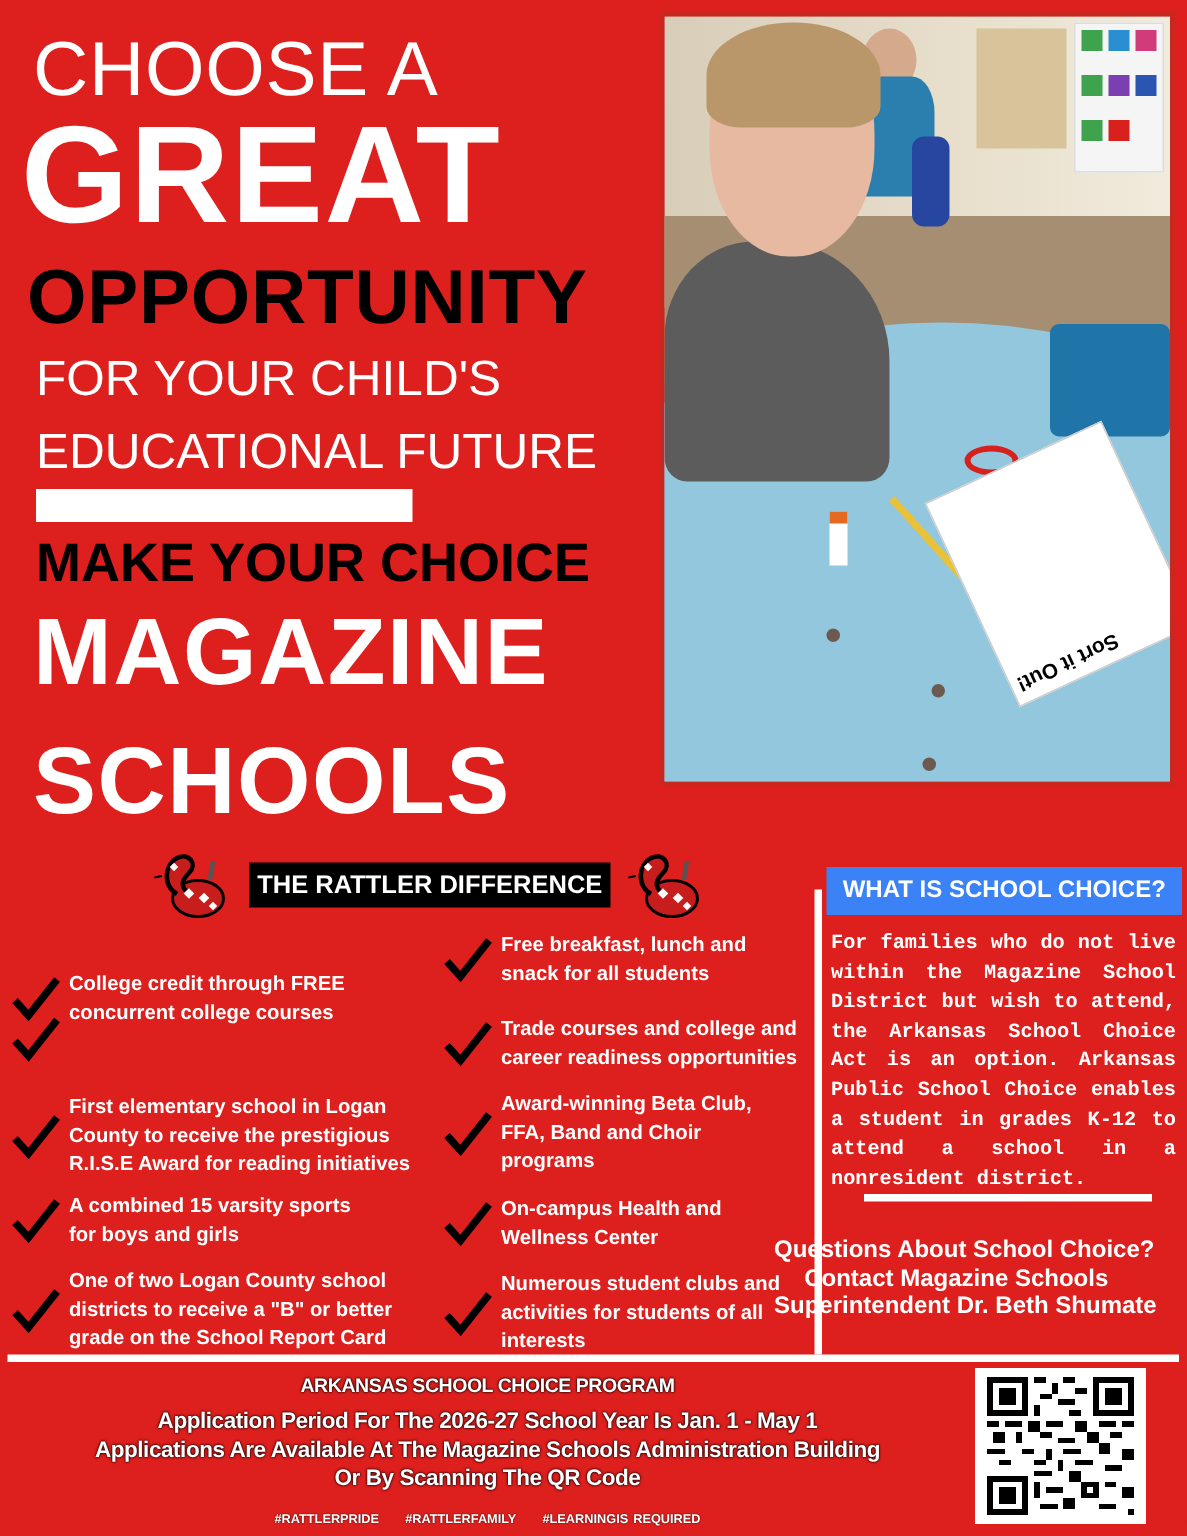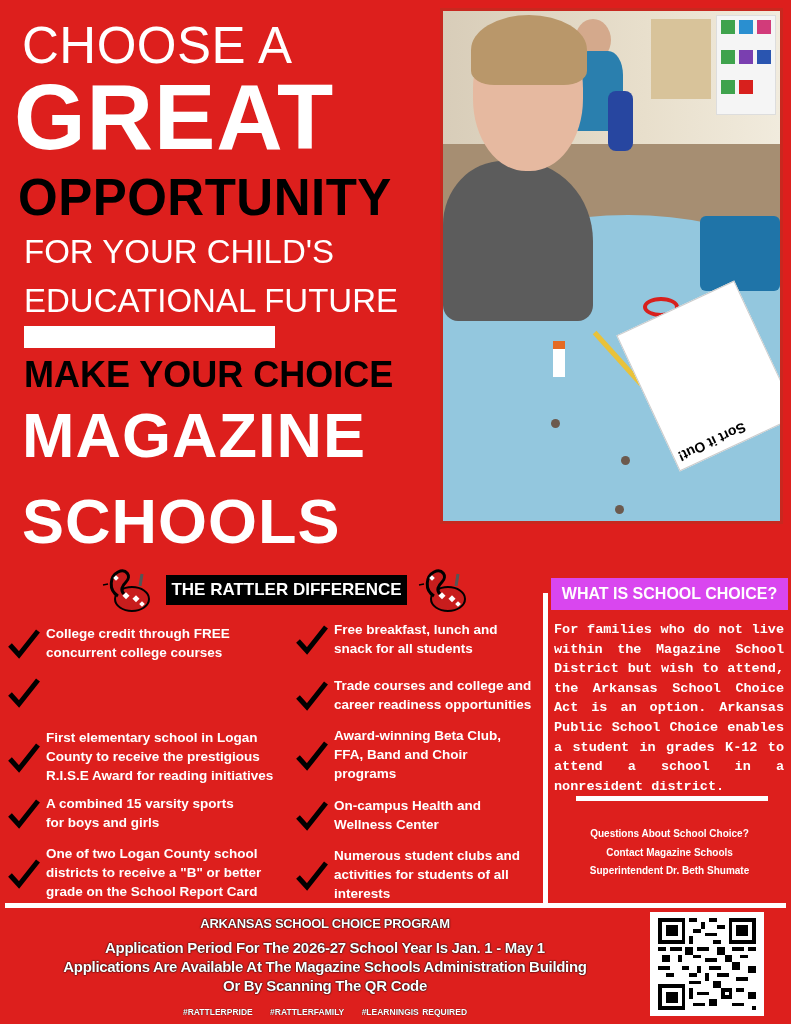--- a/index.html
+++ b/index.html
@@ -60,31 +60,31 @@
   
   .feat { display: flex; align-items: center; }
   .feat .check { width: 32px; height: 32px; flex: 0 0 32px; margin-right: 6px; }
   .feat .ftext { font-size: 13.5px; font-weight: 700; line-height: 19px; color: #fff; }
 
   
   .vdiv { left: 543px; top: 593px; width: 5px; height: 310px; background: #fff; }
 
   
   .sc-title {
-    left: 551px; top: 578px; width: 237px; height: 32px; background: #d946ef;
+    left: 551px; top: 578px; width: 237px; height: 32px; background: #3b82f6;
     font-size: 16px; font-weight: 700; line-height: 32px; text-align: center; white-space: nowrap;
   }
   .sc-body {
     left: 554px; top: 620px; width: 230px;
     font-size: 13.5px; font-weight: 700; line-height: 19.6px; text-align: justify; font-family: Liberation Mono, monospace;
   }
   .sc-rule { left: 576px; top: 796px; width: 192px; height: 5px; background: #fff; }
   .sc-contact {
-    left: 548px; top: 825px; width: 243px; text-align: center;
-    font-size: 10px; font-weight: 700; line-height: 18.6px;
+    left: 516px; top: 825px; width: 243px; text-align: center;
+    font-size: 16px; font-weight: 700; line-height: 18.6px;
   }
   .sc-contact div { white-space: nowrap; }
 
   
   .hrule { left: 5px; top: 903px; width: 781px; height: 5px; background: #fff; }
   .b-title { left: 0; top: 912px; width: 650px; text-align: center; font-size: 13px; font-weight: 700; line-height: 24px; letter-spacing: -0.3px; text-shadow: 0 0 2px #000, 0 0 1px #000; }
   .b-line { left: 0; width: 650px; text-align: center; font-size: 15px; font-weight: 700; line-height: 19px; letter-spacing: -0.3px; text-shadow: 0 0 2px #000, 0 0 1px #000; white-space: nowrap; }
   .b-tags { left: 0; top: 1006px; width: 650px; text-align: center; font-size: 8.5px; font-weight: 700; line-height: 12px; word-spacing: 1px; text-shadow: 0 0 1px #000; }
   .b-tags span { margin: 0 7px; }
 
@@ -158,21 +158,21 @@
     <path d="M16 30 C6 24 8 10 16 6 C24 2 30 10 24 16 C20 20 18 24 22 28" fill="#c81d1d" stroke="#000" stroke-width="3"></path>
     <rect x="22" y="27" width="5" height="5" fill="#fff" transform="rotate(45 24 29)"></rect>
     <rect x="32" y="30" width="5" height="5" fill="#fff" transform="rotate(45 34 32)"></rect>
     <rect x="38" y="36" width="4" height="4" fill="#fff" transform="rotate(45 40 38)"></rect>
     <rect x="12" y="10" width="4" height="4" fill="#fff" transform="rotate(45 14 12)"></rect>
     <path d="M38 20 L40 8" stroke="#555" stroke-width="3"></path>
     <path d="M6 18 L1 19" stroke="#000" stroke-width="1.5"></path>
   </svg>
 </div>
 
-<div class="abs feat" style="left:8px;top:624px;width:280px">
+<div class="abs feat" style="left:8px;top:646px;width:280px">
   <svg class="check" viewBox="0 0 32 32">
       <path d="M2 18 L11 28 L30 4" fill="none" stroke="#000" stroke-width="5"></path>
     </svg>
   <div class="ftext">College credit through FREE concurrent college courses</div>
 </div>
 <div class="abs feat" style="left:8px;top:676px;width:280px">
   <svg class="check" viewBox="0 0 32 32">
       <path d="M2 18 L11 28 L30 4" fill="none" stroke="#000" stroke-width="5"></path>
     </svg>
 </div>

